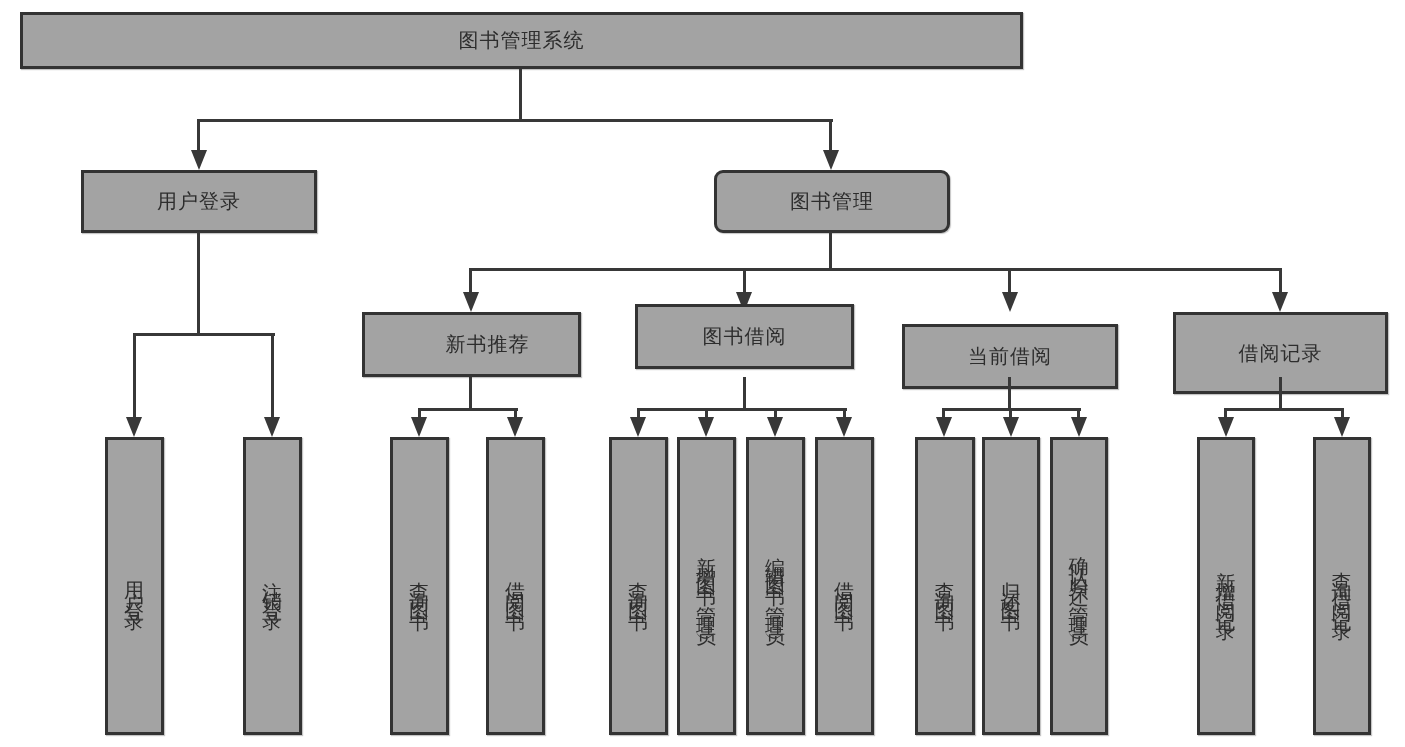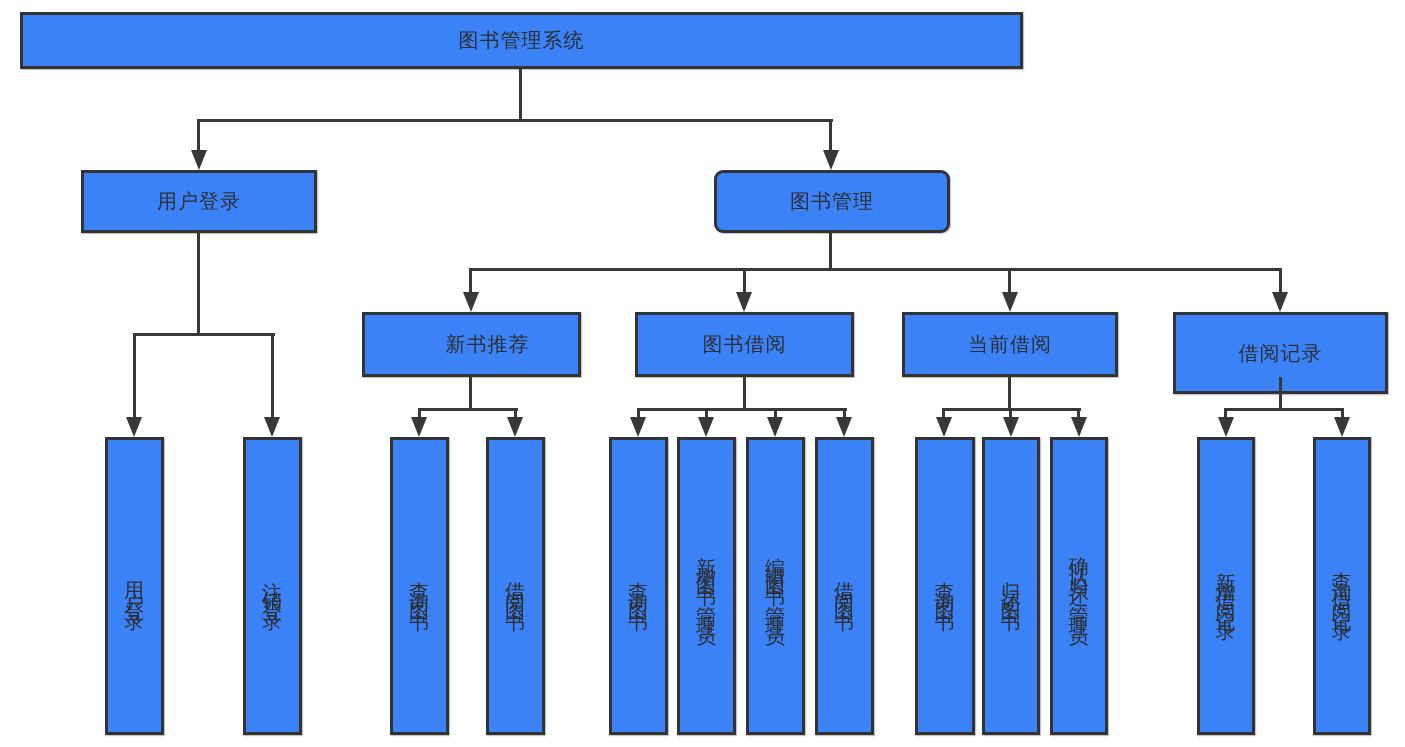--- a/index.html
+++ b/index.html
@@ -1,21 +1,21 @@
 <!DOCTYPE html>
 <html><head>
 <meta charset="utf-8">
 <style>
   html,body{margin:0;padding:0;background:#ffffff;}
   #stage{
     position:relative;width:1405px;height:747px;background:#ffffff;overflow:hidden;
     font-family:"Liberation Sans","DejaVu Sans",sans-serif;color:#2d2d2d;
   }
   .box{
-    position:absolute;background:#3b82f6;border:3px solid #333333;box-sizing:border-box;
+    position:absolute;background:#a3a3a3;border:3px solid #333333;box-sizing:border-box;
     display:flex;align-items:center;justify-content:center;
     font-size:20px;letter-spacing:1px;color:#2d2d2d;
     box-shadow:1px 1px 1px rgba(90,90,90,.35);
   }
   .leaf{padding:4px 0;}
   .vtext{
     writing-mode:vertical-rl;text-orientation:mixed;
     font-size:20px;letter-spacing:10px;line-height:1.1;
   }
   .hline,.vline{position:absolute;background:#383838;}
@@ -70,24 +70,24 @@
   <div class="vline" style="left:743px;top:268px;height:26px;"></div>
   <div class="ahead" style="left:736px;top:292px;"></div>
   <div class="vline" style="left:1008px;top:268px;height:26px;"></div>
   <div class="ahead" style="left:1002px;top:292px;"></div>
   <div class="vline" style="left:1279px;top:268px;height:26px;"></div>
   <div class="ahead" style="left:1272px;top:292px;"></div>
 
   <div class="box" style="left:362px;top:312px;width:219px;height:65px;padding-left:32px;">
     <span>新书推荐</span>
   </div>
-  <div class="box" style="left:635px;top:312px;width:219px;height:65px;">
+  <div class="box" style="left:635px;top:304px;width:219px;height:65px;">
     <span>图书借阅</span>
   </div>
-  <div class="box" style="left:902px;top:312px;width:216px;height:65px;">
+  <div class="box" style="left:902px;top:324px;width:216px;height:65px;">
     <span>当前借阅</span>
   </div>
   <div class="box" style="left:1173px;top:312px;width:215px;height:82px;">
     <span>借阅记录</span>
   </div>
 
   <div class="vline" style="left:469px;top:377px;height:34px;"></div>
   <div class="hline" style="left:418px;top:408px;width:100px;"></div>
   <div class="vline" style="left:418px;top:408px;height:11px;"></div>
   <div class="ahead" style="left:411px;top:417px;"></div>

